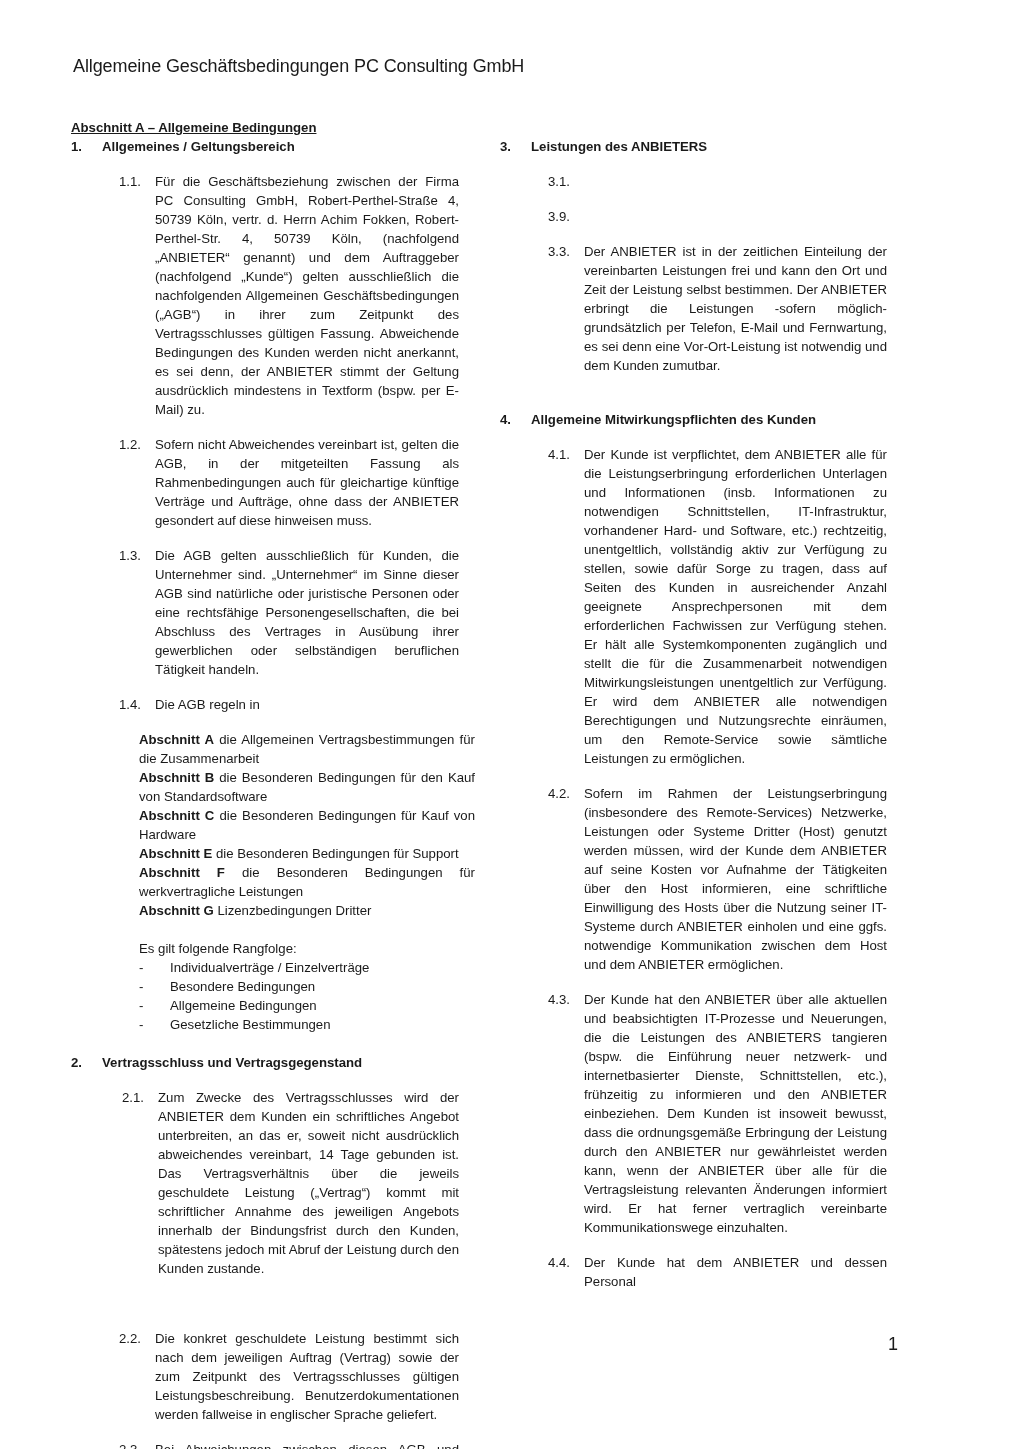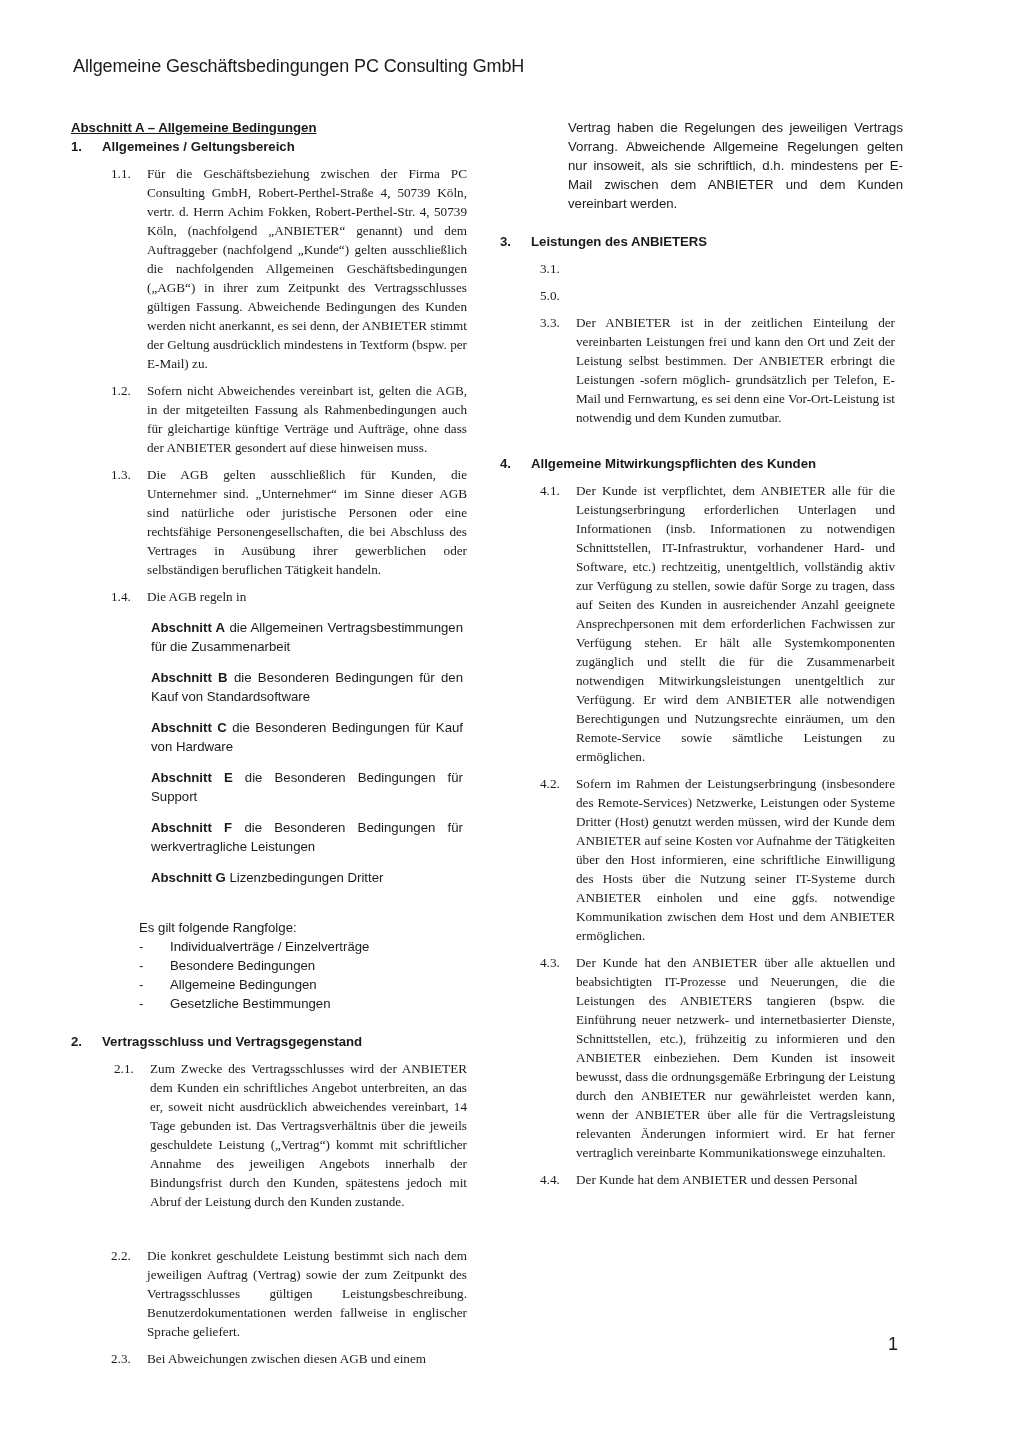--- a/index.html
+++ b/index.html
@@ -5,25 +5,25 @@
   html, body { margin: 0; padding: 0; background: #ffffff; }
   body { width: 1024px; height: 1449px; position: relative; overflow: hidden;
          font-family: "Liberation Sans", "DejaVu Sans", sans-serif; color: #1a1a1a; }
   .page-header { position: absolute; left: 73px; top: 56px; font-size: 18px; letter-spacing: -0.1px; }
   .col { position: absolute; top: 118px; font-size: 13.2px; line-height: 19px; }
   .col-left { left: 71px; width: 404px; }
   .col-right { left: 500px; width: 403px; }
   .section-title { font-weight: bold; text-decoration: underline; margin: 0; }
   .h1 { display: flex; font-weight: bold; margin: 0; }
   .h1 .num { width: 31px; flex: none; }
-  .item { display: flex; margin: 8px; font-family: Liberation Serif, serif; }
+  .item { display: flex; margin: 16px; }
   .item .num { width: 36px; flex: none; margin-left: 32px; }
   .item .txt { flex: 1; text-align: justify; }
   .cont { margin-left: 68px; text-align: justify; }
-  .sub-list .entry { margin: 12px; }
+  .sub-list .entry { margin: 0; }
   .sub-list b { font-weight: bold; }
   .gap { height: 19px; }
   .rank { margin-left: 68px; }
   .rank .row { display: flex; }
   .rank .dash { width: 31px; flex: none; }
   .page-number { position: absolute; left: 888px; top: 1334px; font-size: 18px; }
 </style>
 </head>
 <body>
 
@@ -95,32 +95,31 @@
     <span class="num">2.2.</span>
     <span class="txt">Die konkret geschuldete Leistung bestimmt sich nach dem jeweiligen Auftrag (Vertrag) sowie der zum Zeitpunkt des Vertragsschlusses gültigen Leistungsbeschreibung. Benutzerdokumentationen werden fallweise in englischer Sprache geliefert.</span>
   </div>
   <div class="item">
     <span class="num">2.3.</span>
     <span class="txt">Bei Abweichungen zwischen diesen AGB und einem</span>
   </div>
 </div>
 
 <div class="col col-right">
-  <div class="cont">Vertrag haben die Regelungen des jeweiligen Vertrags Vorrang. Abweichende Allgemeine Regelungen gelten nur insoweit, als sie schriftlich, d.h. mindestens per E-Mail zwischen dem ANBIETER und dem Kunden vereinbart werden.</div>
   <div class="gap"></div>
 
   <div class="h1">
     <span class="num">3.</span>
     <span>Leistungen des ANBIETERS</span>
   </div>
   <div class="item">
     <span class="num">3.1.</span>
   </div>
   <div class="item">
-    <span class="num">5.0.</span>
+    <span class="num">3.9.</span>
   </div>
   <div class="item">
     <span class="num">3.3.</span>
     <span class="txt">Der ANBIETER ist in der zeitlichen Einteilung der vereinbarten Leistungen frei und kann den Ort und Zeit der Leistung selbst bestimmen. Der ANBIETER erbringt die Leistungen -sofern möglich- grundsätzlich per Telefon, E-Mail und Fernwartung, es sei denn eine Vor-Ort-Leistung ist notwendig und dem Kunden zumutbar.</span>
   </div>
   <div class="gap"></div>
 
   <div class="h1">
     <span class="num">4.</span>
     <span>Allgemeine Mitwirkungspflichten des Kunden</span>

